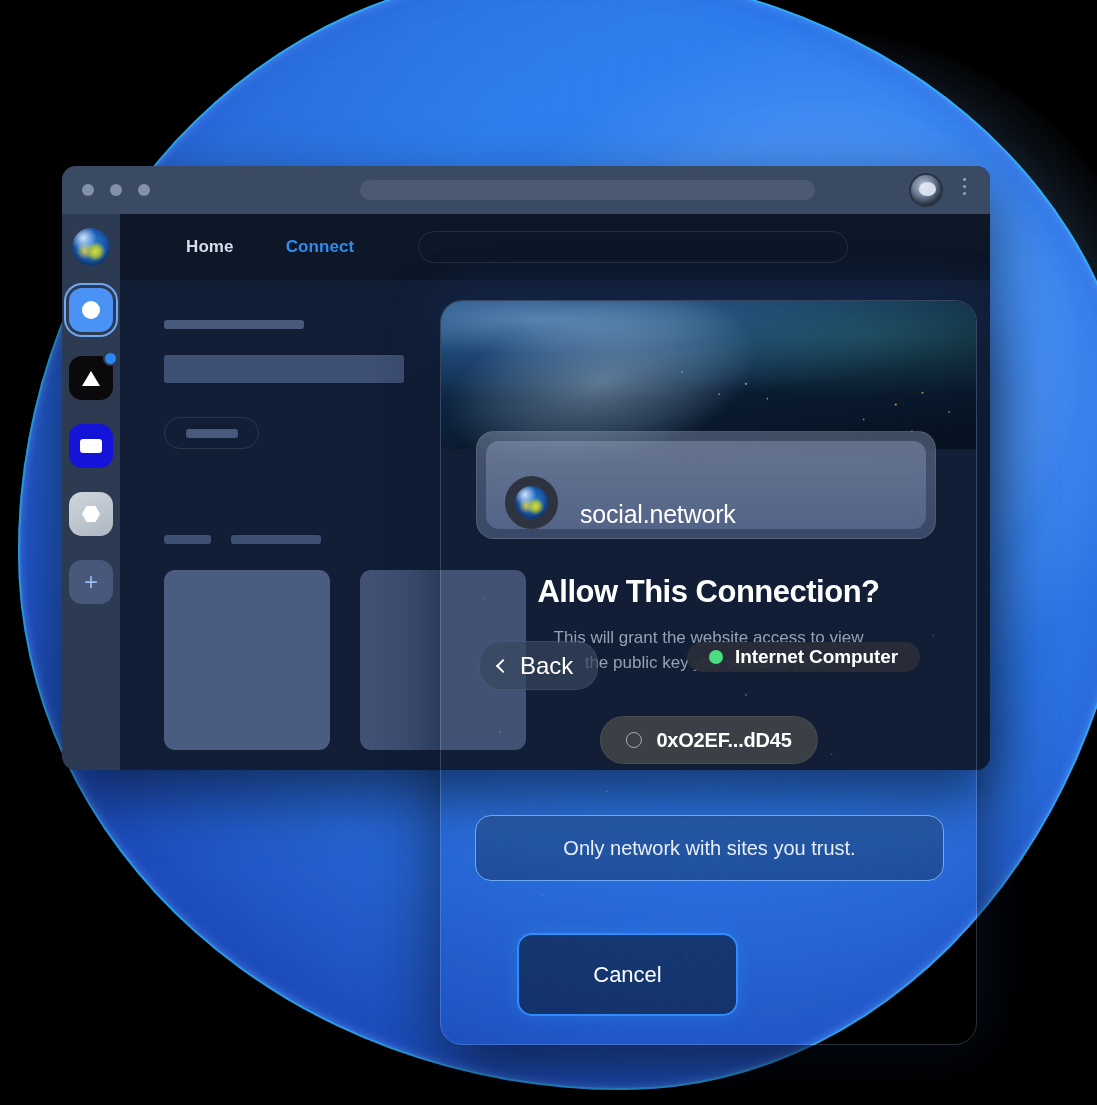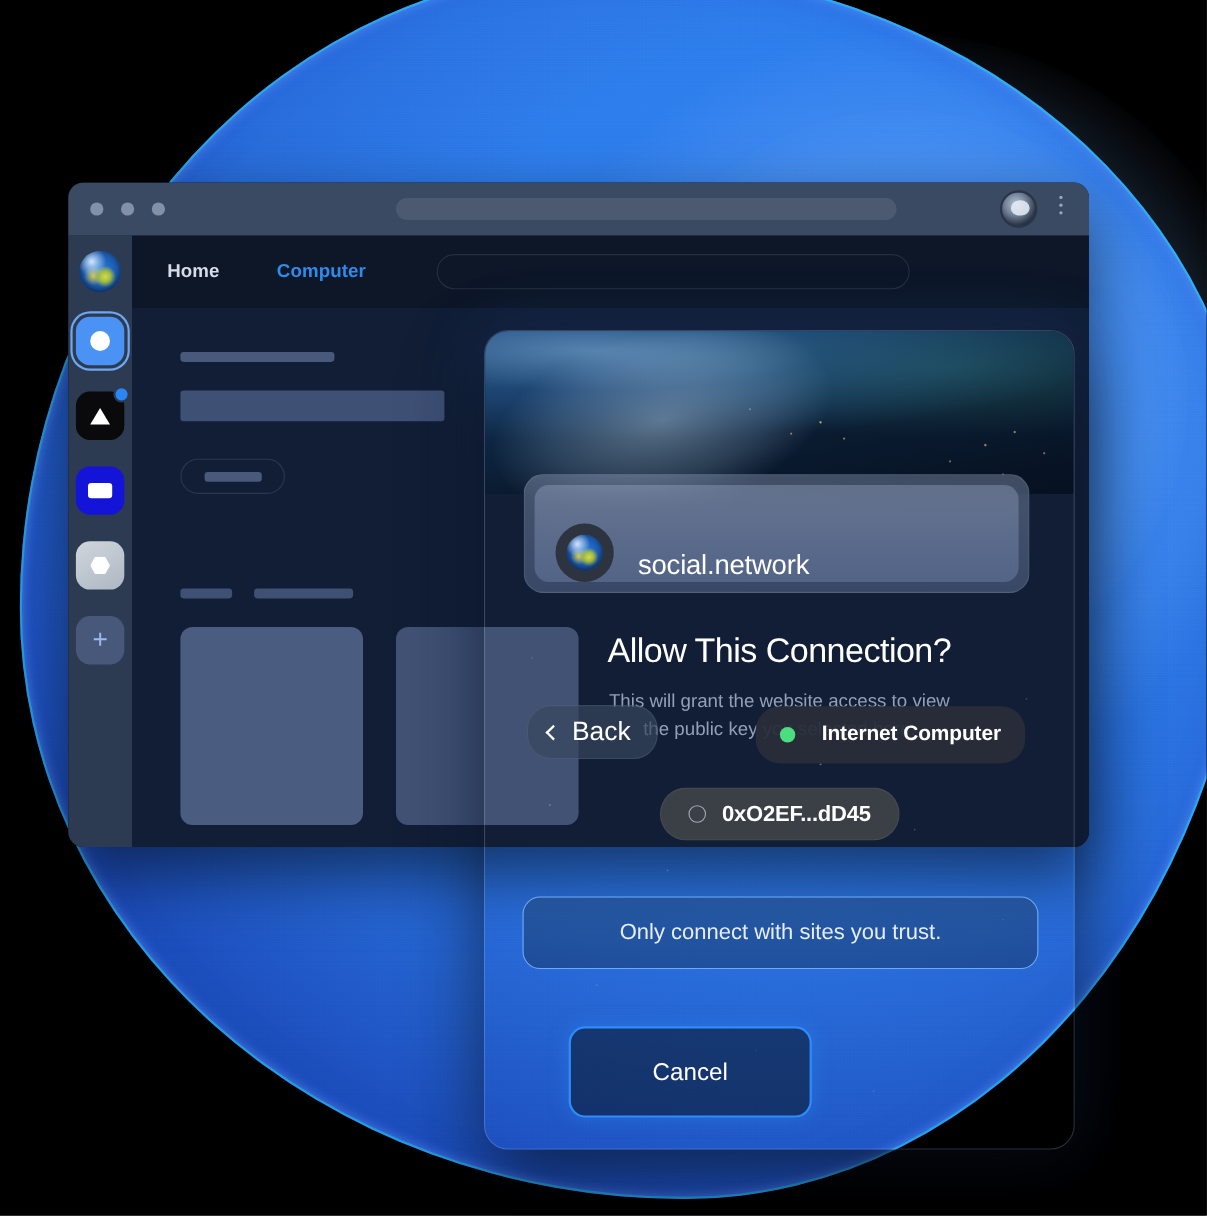--- a/index.html
+++ b/index.html
@@ -114,21 +114,21 @@
   #sb-4{ background:linear-gradient(150deg,#cfd6dd 0%,#aeb7c2 100%); }
   #sb-4 .glyph{
     width:18px; height:16px; background:#fff;
     clip-path:polygon(25% 0,75% 0,100% 50%,75% 100%,25% 100%,0 50%);
   }
   #sb-add{ background:#47587a; }
   #sb-add .glyph{ color:#9bbcf0; font-size:24px; line-height:1; font-weight:300; }
 
   #maincol{ flex:1; display:flex; flex-direction:column; }
   #navbar{
-    height:66px; background:#0d1728; display:flex; align-items:center; padding:0 0 0 32px; gap:52px;
+    height:66px; background:#0d1728; display:flex; align-items:center; padding:0 0 0 66px; gap:52px;
   }
   .navlink{ font-size:17px; font-weight:600; letter-spacing:.1px; }
   #nav-home{ color:#d6dde8; }
   #nav-explore{ color:#2f8ced; }
   #nav-search{
     width:430px; height:32px; border-radius:16px; border:1px solid rgba(255,255,255,.10);
     margin-left:12px;
   }
   #content{ flex:1; background:#111e36; padding:40px 0 0 44px; position:relative; }
   .skel{ background:#3e5074; border-radius:3px; }
@@ -205,21 +205,21 @@
     left:38px; top:340px; height:49px; padding:0 24px 0 18px;
     background:rgba(56,70,92,.70); color:#fff; gap:10px;
     border:1px solid rgba(255,255,255,.08); cursor:pointer;
   }
   #back-btn .lbl{ font-size:24px; font-weight:500; }
   .chev{
     width:10px; height:10px; border-left:2.2px solid #fff; border-bottom:2.2px solid #fff;
     transform:rotate(45deg); margin-right:2px;
   }
   #net-chip{
-    left:246px; top:341px; height:52px; padding:0 22px; gap:24px;
+    left:246px; top:341px; height:30px; padding:0 22px; gap:12px;
     background:rgba(40,46,56,.94); color:#fff; cursor:pointer;
   }
   #net-chip .lbl{ font-size:19px; font-weight:700; letter-spacing:-.1px; }
   #net-dot{ width:14px; height:14px; border-radius:50%; background:#4ade80; }
 
   
   #site-card{
     position:absolute; left:35px; top:130px; width:460px; height:108px; z-index:3;
     border-radius:18px;
     background:linear-gradient(180deg, rgba(195,210,240,.30) 0%, rgba(150,172,215,.30) 100%);
@@ -233,21 +233,21 @@
   }
   #site-avatar{
     width:53px; height:53px; border-radius:50%; background:#2e3340;
     display:flex; align-items:center; justify-content:center; flex:0 0 auto;
   }
   #site-globe{ width:33px; height:33px; }
   #site-name{ color:#fff; font-size:25px; font-weight:500; letter-spacing:-.2px; }
 
   #modal-title{
     position:absolute; left:0; right:0; top:273px; text-align:center; z-index:3;
-    color:#fff; font-size:31px; font-weight:400; letter-spacing:-.5px;
+    color:#fff; font-size:31px; font-weight:700; letter-spacing:-.5px;
   }
   #modal-sub{
     position:absolute; left:0; right:0; top:325px; text-align:center; z-index:3;
     color:#93a1b5; font-size:17px; line-height:1.45;
   }
   #addr-chip{
     position:absolute; left:50%; transform:translateX(-50%); top:415px; z-index:3;
     height:48px; padding:0 25px; border-radius:24px; display:flex; align-items:center; gap:15px;
     background:#3b4046; border:1px solid rgba(255,255,255,.06); cursor:pointer;
   }
@@ -339,21 +339,21 @@
           <span class="glyph"></span>
         </div>
         <div class="sb-item" id="sb-add">
           <span class="glyph">+</span>
         </div>
       </div>
 
       <div id="maincol">
         <div id="navbar">
           <span class="navlink" id="nav-home">Home</span>
-          <span class="navlink" id="nav-explore">Computer</span>
+          <span class="navlink" id="nav-explore">Connect</span>
           <div id="nav-search" title=""></div>
         </div>
 
         <div id="content">
           <div class="skel" id="sk-line1"></div>
           <div class="skel" id="sk-box1"></div>
           <div id="sk-pill">
               <span></span>
             </div>
 
@@ -399,21 +399,21 @@
     </div>
 
     <div id="modal-title">Allow This Connection?</div>
     <div id="modal-sub">This will grant the website access to view<br>the public key you selected here:</div>
 
     <div id="addr-chip">
       <span id="addr-ring"></span>
       <span id="addr-text">0xO2EF...dD45</span>
     </div>
 
-    <div id="trust-banner">Only connect with sites you trust.</div>
+    <div id="trust-banner">Only network with sites you trust.</div>
 
     <div id="actions">
       <div class="act" id="cancel-btn">Cancel</div>
     </div>
   </div>
 
 
 </div>
 
 </body></html>

